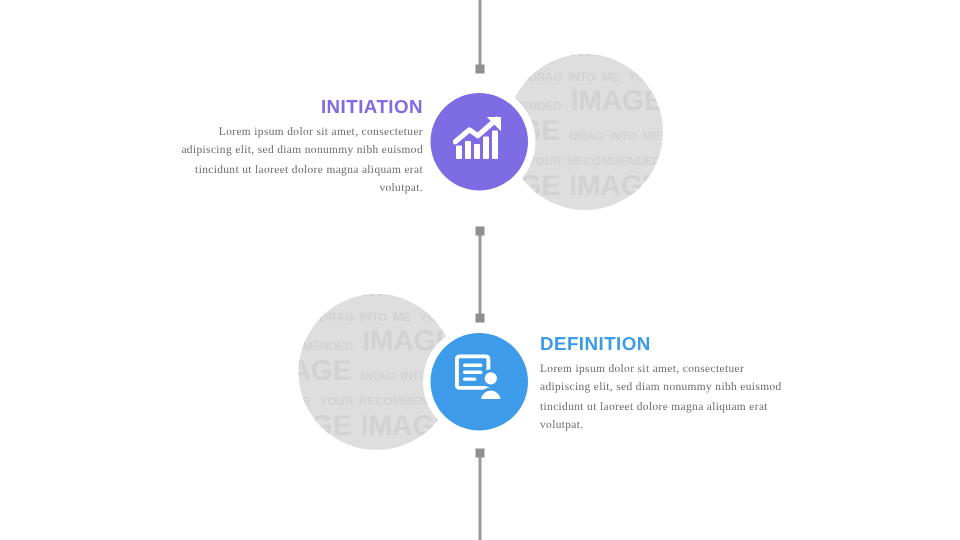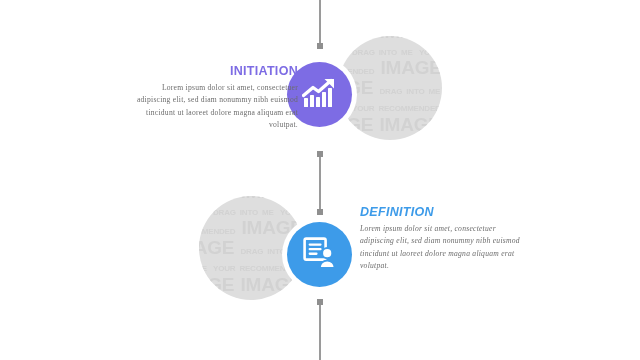--- a/index.html
+++ b/index.html
@@ -102,31 +102,30 @@
     width: 65px;
     height: 65px;
     background: #3d9be9;
   }
 
   
   .txt {
     position: absolute;
   }
   .txt-top {
-    left: 136px;
+    left: 120px;
     top: 64px;
     width: 162px;
     text-align: right;
   }
   .txt-bottom {
     left: 360px;
-    top: 205px;
+    top: 222px;
     width: 162px;
     text-align: left;
-    font-style: italic;
   }
   .heading {
     font-family: "Liberation Sans", sans-serif;
     font-weight: bold;
     font-size: 12.5px;
     letter-spacing: 0.3px;
     margin: 0 0 4px 0;
   }
   .heading-purple { color: #7d6ce4; }
   .heading-blue   { color: #3d9be9; }

